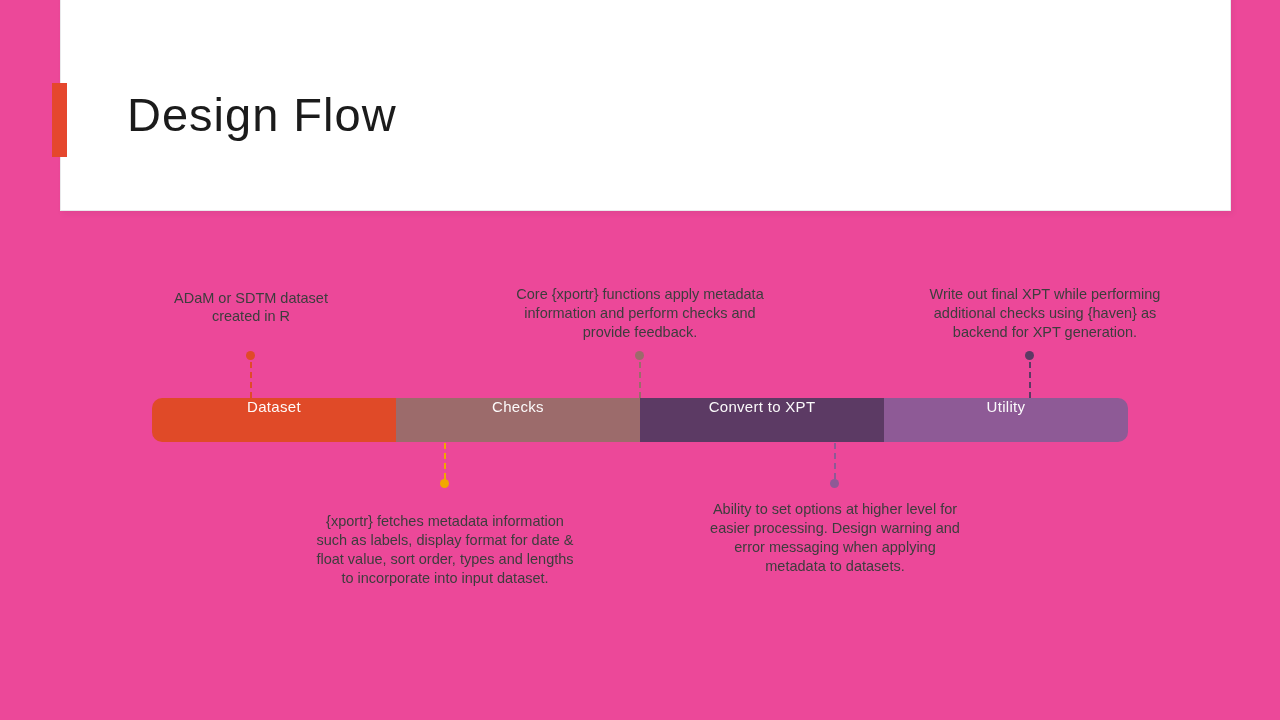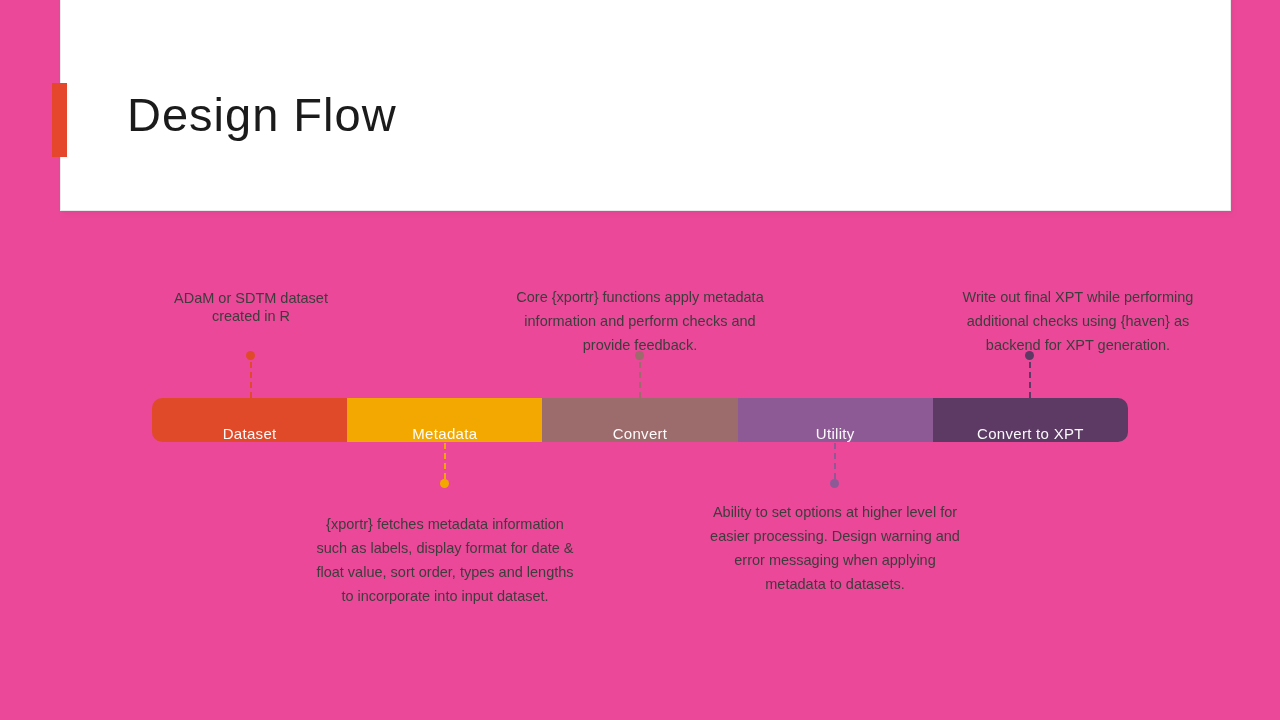--- a/index.html
+++ b/index.html
@@ -52,36 +52,36 @@
     top: 398px;
     width: 976px;
     height: 44px;
     display: flex;
     border-radius: 10px;
     overflow: hidden;
   }
   .flow-segment {
     flex: 1 1 0;
     display: flex;
-    align-items: flex-end;
+    align-items: flex-start;
     justify-content: center;
   }
   .flow-segment .seg-label {
     color: rgba(255,255,255,0.97);
     font-size: 15px;
     letter-spacing: 0.3px;
   }
 
   .annotation {
     position: absolute;
     font-size: 14.5px;
     color: #3d3d3d;
     text-align: center;
     white-space: pre-line;
-    line-height: 24px;
+    line-height: 19px;
   }
   .annotation.two-line { line-height: 18px; }
 
   .conn-line {
     position: absolute;
     width: 0;
     border-left: 2px dashed #999;
   }
   .conn-dot {
     position: absolute;
@@ -116,42 +116,39 @@
 
   <div class="above">
     <div class="annotation" style="left:475px; top:285px; width:330px;">Core {xportr} functions apply metadata
 information and perform checks and
 provide feedback.</div>
     <div class="conn-dot" style="left: 635px; background-color: rgb(156, 107, 107);"></div>
     <div class="conn-line" style="left: 639px; border-color: rgb(156, 107, 107);"></div>
   </div>
 
   <div class="above">
-    <div class="annotation" style="left:918px; top:285px; width:320px;">Write out final XPT while performing
+    <div class="annotation" style="left:885px; top:285px; width:320px;">Write out final XPT while performing
 additional checks using {haven} as
 backend for XPT generation.</div>
     <div class="conn-dot" style="left: 1025px; background-color: rgb(92, 58, 100);"></div>
     <div class="conn-line" style="left: 1029px; border-color: rgb(92, 58, 100);"></div>
   </div>
 
   <div class="flow-bar">
     <div class="flow-segment" style="background-color: rgb(224, 74, 40);">
       <span class="seg-label">Dataset</span>
     </div>
-    <div class="flow-segment" style="background-color: rgb(242, 168, 0);">
-      <span class="seg-label">Metadata</span>
+    <div class="flow-segment" style="background-color: rgb(156, 107, 107);">
+      <span class="seg-label">Checks</span>
     </div>
-    <div class="flow-segment" style="background-color: rgb(156, 107, 107);">
-      <span class="seg-label">Convert</span>
+    <div class="flow-segment" style="background-color: rgb(92, 58, 100);">
+      <span class="seg-label">Convert to XPT</span>
     </div>
     <div class="flow-segment" style="background-color: rgb(142, 90, 150);">
       <span class="seg-label">Utility</span>
-    </div>
-    <div class="flow-segment" style="background-color: rgb(92, 58, 100);">
-      <span class="seg-label">Convert to XPT</span>
     </div>
   </div>
 
   <div class="below">
     <div class="conn-line" style="left: 444px; border-color: rgb(242, 168, 0);"></div>
     <div class="conn-dot" style="left: 440px; background-color: rgb(242, 168, 0);"></div>
     <div class="annotation" style="left:275px; top:512px; width:340px;">{xportr} fetches metadata information
 such as labels, display format for date &amp;
 float value, sort order, types and lengths
 to incorporate into input dataset.</div>

